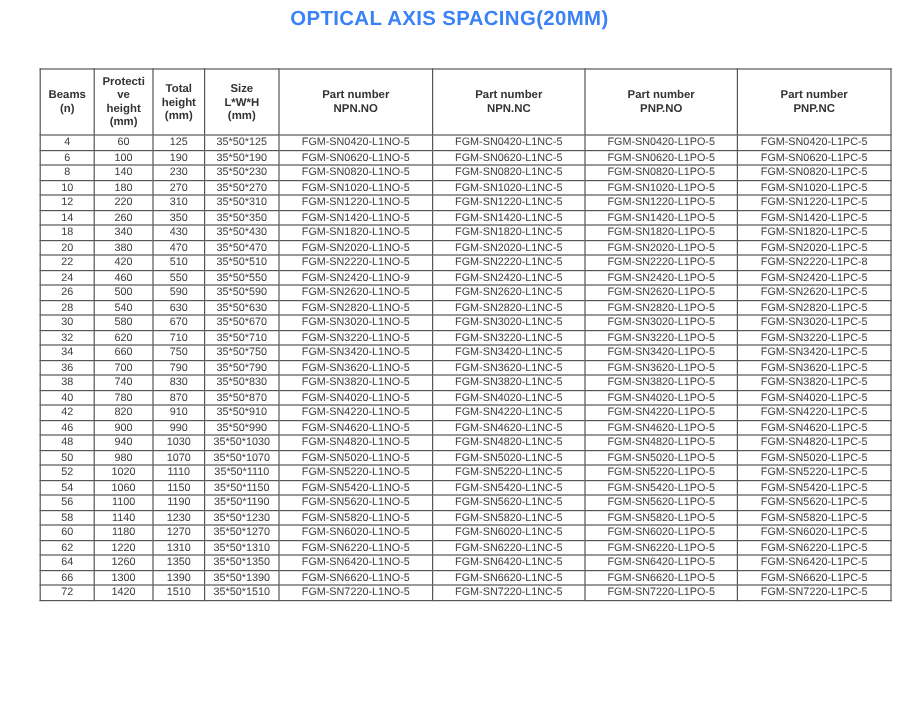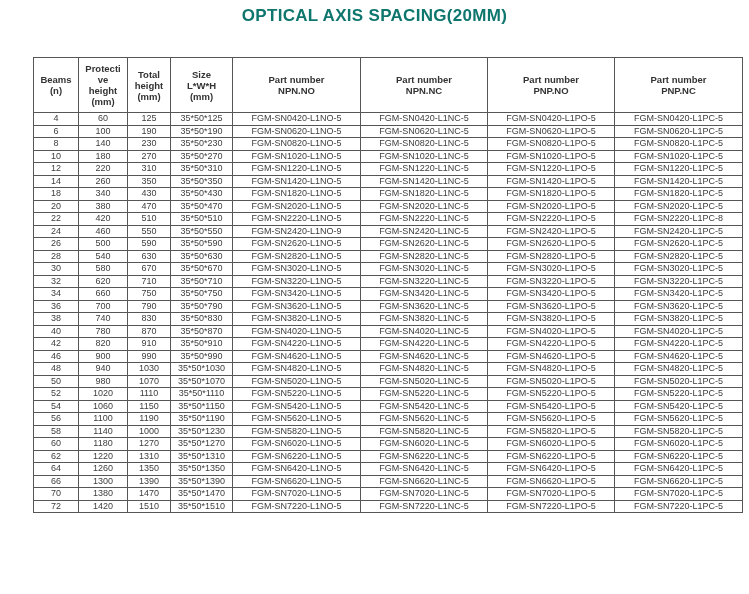--- a/index.html
+++ b/index.html
@@ -46,21 +46,21 @@
     height: 11.5px;
     line-height: 11.5px;
     white-space: nowrap;
   }
 </style>
 </head>
 <body>
 
 <div class="page">
 
-  <div class="page-title" style="color: #0f766e;">OPTICAL AXIS SPACING(20MM)</div>
+  <div class="page-title" style="color: #3b82f6;">OPTICAL AXIS SPACING(20MM)</div>
 
   <table class="spec-table">
     <colgroup>
       <col style="width:45px">
       <col style="width:49px">
       <col style="width:43px">
       <col style="width:62px">
       <col style="width:128px">
       <col style="width:127px">
       <col style="width:127px">
@@ -364,21 +364,21 @@
       <td>35*50*1190</td>
       <td>FGM-SN5620-L1NO-5</td>
       <td>FGM-SN5620-L1NC-5</td>
       <td>FGM-SN5620-L1PO-5</td>
       <td>FGM-SN5620-L1PC-5</td>
     </tr>
 
     <tr>
       <td>58</td>
       <td>1140</td>
-      <td>1000</td>
+      <td>1230</td>
       <td>35*50*1230</td>
       <td>FGM-SN5820-L1NO-5</td>
       <td>FGM-SN5820-L1NC-5</td>
       <td>FGM-SN5820-L1PO-5</td>
       <td>FGM-SN5820-L1PC-5</td>
     </tr>
 
     <tr>
       <td>60</td>
       <td>1180</td>
@@ -417,30 +417,20 @@
       <td>1300</td>
       <td>1390</td>
       <td>35*50*1390</td>
       <td>FGM-SN6620-L1NO-5</td>
       <td>FGM-SN6620-L1NC-5</td>
       <td>FGM-SN6620-L1PO-5</td>
       <td>FGM-SN6620-L1PC-5</td>
     </tr>
 
 
-    <tr>
-      <td>70</td>
-      <td>1380</td>
-      <td>1470</td>
-      <td>35*50*1470</td>
-      <td>FGM-SN7020-L1NO-5</td>
-      <td>FGM-SN7020-L1NC-5</td>
-      <td>FGM-SN7020-L1PO-5</td>
-      <td>FGM-SN7020-L1PC-5</td>
-    </tr>
 
     <tr>
       <td>72</td>
       <td>1420</td>
       <td>1510</td>
       <td>35*50*1510</td>
       <td>FGM-SN7220-L1NO-5</td>
       <td>FGM-SN7220-L1NC-5</td>
       <td>FGM-SN7220-L1PO-5</td>
       <td>FGM-SN7220-L1PC-5</td>

